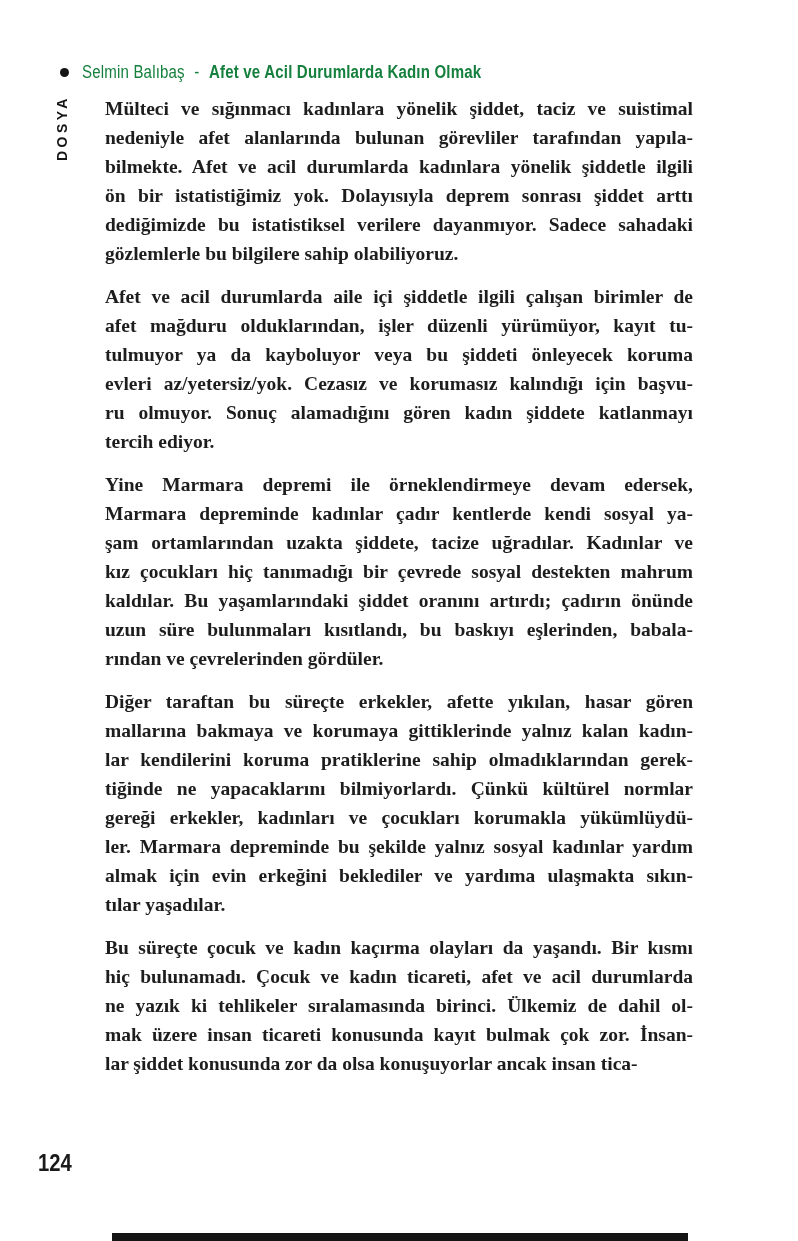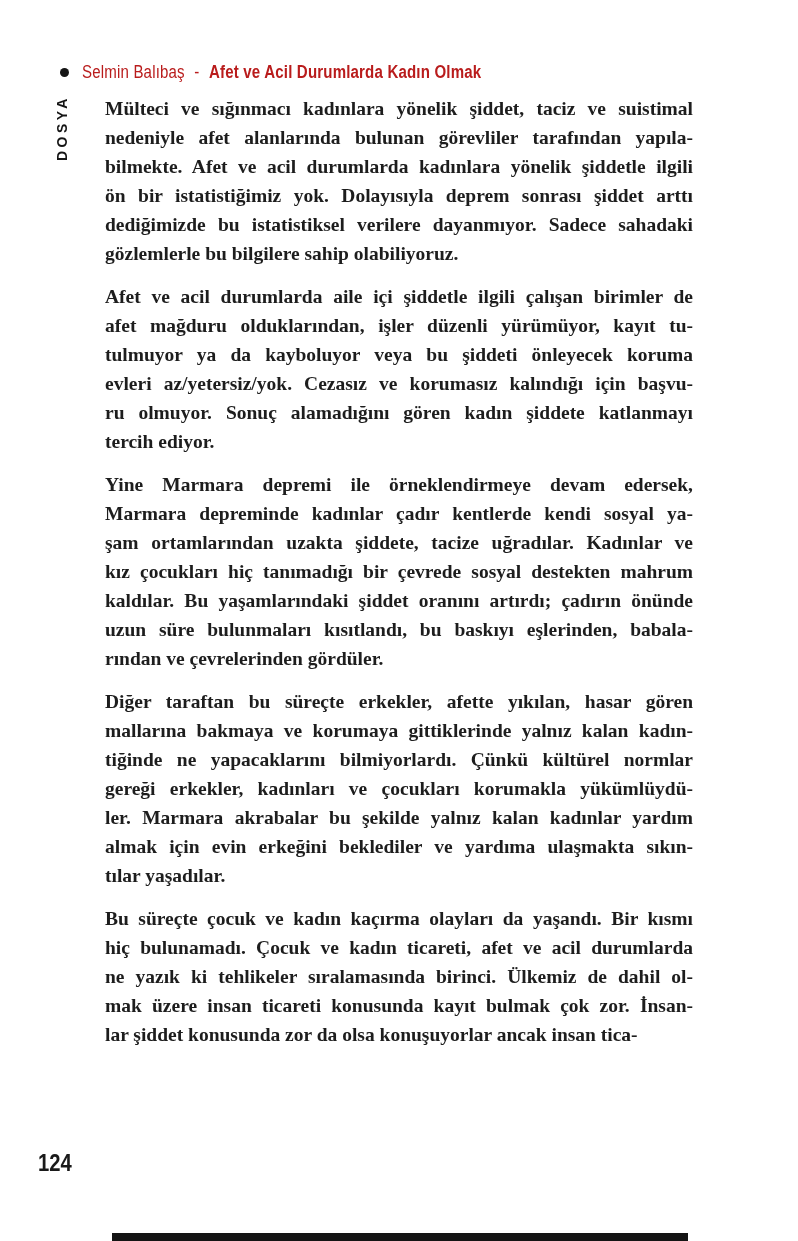--- a/index.html
+++ b/index.html
@@ -13,21 +13,21 @@
   }
 
   
   .header {
     position: absolute;
     left: 60px;
     top: 62px;
     display: flex;
     align-items: center;
     white-space: nowrap;
-    color: #b91c1c;
+    color: #15803d;
   }
   .header-bullet {
     width: 9px; height: 9px;
     background: #151515;
     border-radius: 50%;
     margin-right: 13px;
     flex: 0 0 auto;
   }
   .header-text {
     display: inline-block;
@@ -134,23 +134,24 @@
       <div class="line">Marmara depreminde kadınlar çadır kentlerde kendi sosyal ya-</div>
       <div class="line">şam ortamlarından uzakta şiddete, tacize uğradılar. Kadınlar ve</div>
       <div class="line">kız çocukları hiç tanımadığı bir çevrede sosyal destekten mahrum</div>
       <div class="line">kaldılar. Bu yaşamlarındaki şiddet oranını artırdı; çadırın önünde</div>
       <div class="line">uzun süre bulunmaları kısıtlandı, bu baskıyı eşlerinden, babala-</div>
       <div class="line last">rından ve çevrelerinden gördüler.</div>
     </div>
     <div class="para">
       <div class="line">Diğer taraftan bu süreçte erkekler, afette yıkılan, hasar gören</div>
       <div class="line">mallarına bakmaya ve korumaya gittiklerinde yalnız kalan kadın-</div>
+      <div class="line">lar kendilerini koruma pratiklerine sahip olmadıklarından gerek-</div>
       <div class="line">tiğinde ne yapacaklarını bilmiyorlardı. Çünkü kültürel normlar</div>
       <div class="line">gereği erkekler, kadınları ve çocukları korumakla yükümlüydü-</div>
-      <div class="line">ler. Marmara akrabalar bu şekilde yalnız kalan kadınlar yardım</div>
+      <div class="line">ler. Marmara depreminde bu şekilde yalnız sosyal kadınlar yardım</div>
       <div class="line">almak için evin erkeğini beklediler ve yardıma ulaşmakta sıkın-</div>
       <div class="line last">tılar yaşadılar.</div>
     </div>
     <div class="para">
       <div class="line">Bu süreçte çocuk ve kadın kaçırma olayları da yaşandı. Bir kısmı</div>
       <div class="line">hiç bulunamadı. Çocuk ve kadın ticareti, afet ve acil durumlarda</div>
       <div class="line">ne yazık ki tehlikeler sıralamasında birinci. Ülkemiz de dahil ol-</div>
       <div class="line">mak üzere insan ticareti konusunda kayıt bulmak çok zor. İnsan-</div>
       <div class="line last">lar şiddet konusunda zor da olsa konuşuyorlar ancak insan tica-</div>
     </div>

